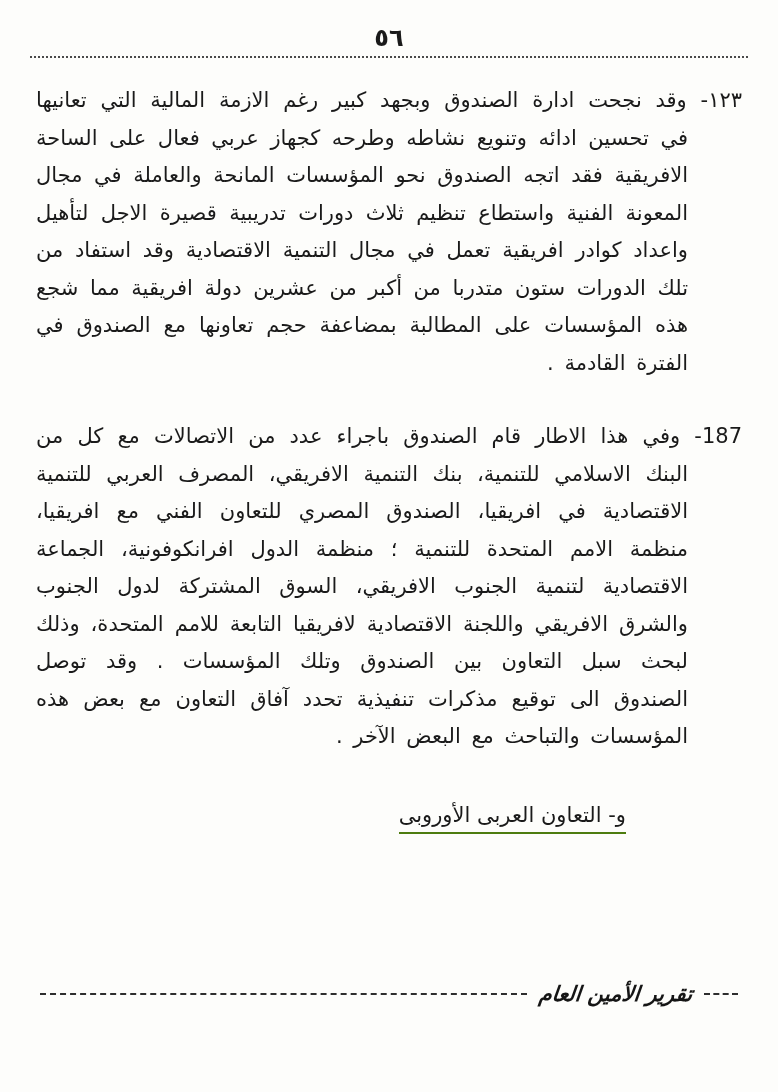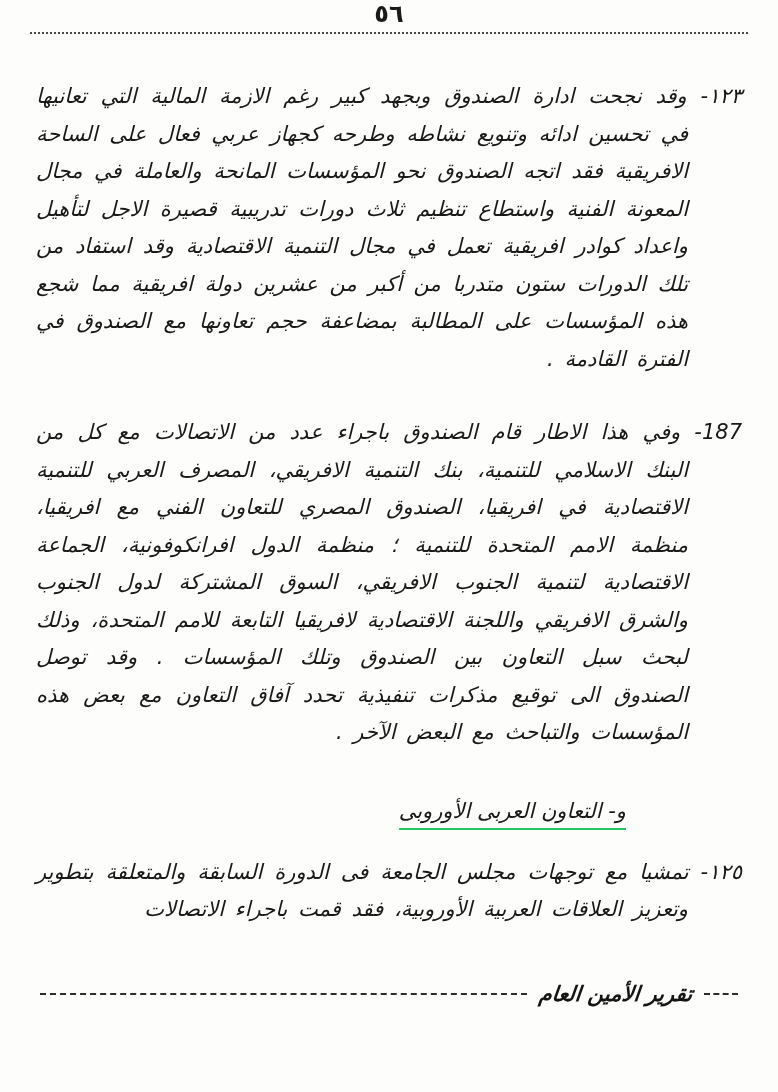--- a/index.html
+++ b/index.html
@@ -11,61 +11,60 @@
     height: 1092px;
     background: #fdfdfb;
     color: #1a1a1a;
     font-family: "DejaVu Sans", "Liberation Sans", sans-serif;
     position: relative;
     overflow: hidden;
   }
   .page {
     position: absolute;
     inset: 0;
-    padding: 0 36px 0 36px;
+    padding: 24px 36px 0 36px;
     box-sizing: border-box;
     direction: rtl;
   }
   .page-number {
     text-align: center;
     font-size: 24px;
     font-weight: 700;
     letter-spacing: 3px;
     height: 28px;
   }
   .top-rule {
     border: none;
     border-top: 2px dotted #4a4a4a;
     height: 0;
     margin: 4px -6px 0 -6px;
   }
   .content {
-    margin-top: 44px;
-    font-style: italic;
+    margin-top: 24px;
   }
   .para {
     font-size: 21px;
     line-height: 37.5px;
     text-align: justify;
     word-spacing: 4px;
     padding-right: 54px;
     text-indent: -54px;
     margin: 0 0 36px 0;
   }
   .para-num {
     white-space: nowrap;
   }
   .section-heading {
     font-size: 21px;
     font-weight: 400;
     margin: 44px 116px 28px 0;
     line-height: 30px;
   }
   .heading-underline {
-    border-bottom: 2px solid #22c55e;
+    border-bottom: 2px solid #4d7c0f;
     padding-bottom: 5px;
   }
   .para.last {
     margin-bottom: 0;
   }
   .footer {
     position: absolute;
     left: 40px;
     right: 40px;
     bottom: 86px;
@@ -111,24 +110,20 @@
 
     <p class="para">
       <span class="para-num">187-</span>
       <span class="para-text">وفي هذا الاطار قام الصندوق باجراء عدد من الاتصالات مع كل من البنك الاسلامي للتنمية، بنك التنمية الافريقي، المصرف العربي للتنمية الاقتصادية في افريقيا، الصندوق المصري للتعاون الفني مع افريقيا، منظمة الامم المتحدة للتنمية ؛ منظمة الدول افرانكوفونية، الجماعة الاقتصادية لتنمية الجنوب الافريقي، السوق المشتركة لدول الجنوب والشرق الافريقي واللجنة الاقتصادية لافريقيا التابعة للامم المتحدة، وذلك لبحث سبل التعاون بين الصندوق وتلك المؤسسات . وقد توصل الصندوق الى توقيع مذكرات تنفيذية تحدد آفاق التعاون مع بعض هذه المؤسسات والتباحث مع البعض الآخر .</span>
     </p>
 
     <h2 class="section-heading">
       <span class="heading-underline">و- التعاون العربى الأوروبى</span>
     </h2>
 
-    <p class="para last">
-      <span class="para-num">١٢٥-</span>
-      <span class="para-text">تمشيا مع توجهات مجلس الجامعة فى الدورة السابقة والمتعلقة بتطوير وتعزيز العلاقات العربية الأوروبية، فقد قمت باجراء الاتصالات</span>
-    </p>
 
   </div>
 
   <div class="footer">
     <div class="dash short"></div>
     <div class="signature">تقرير الأمين العام</div>
     <div class="dash long"></div>
   </div>
 
 </div>

